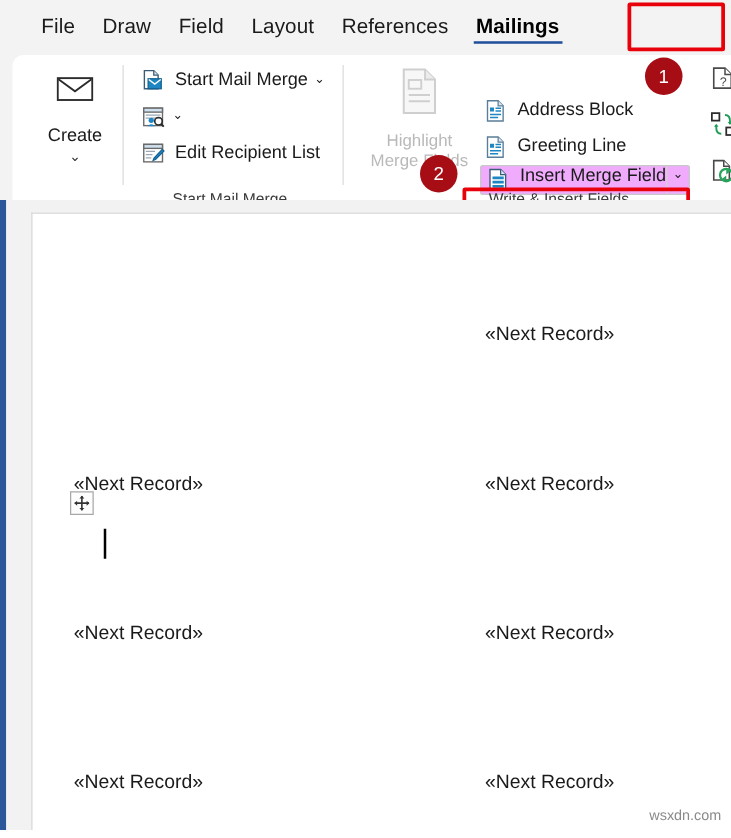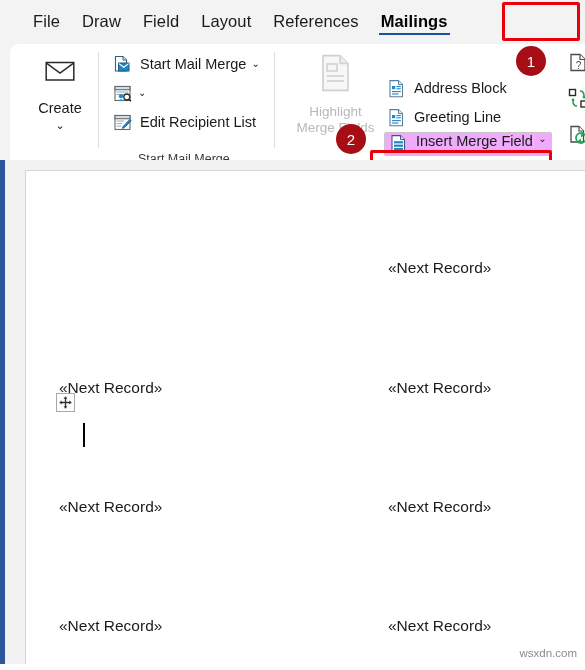--- a/index.html
+++ b/index.html
@@ -373,20 +373,21 @@
               <rect x="5" y="10.6" width="9" height="2.2" fill="#1f86c4"></rect>
               <rect x="5" y="14" width="9" height="2.2" fill="#1f86c4"></rect>
             </svg>
           </span>
           <span class="cmd-txt">Insert Merge Field</span>
           <span class="imf-split"></span>
           <span class="imf-arrow">⌄</span>
         </div>
       </div>
 
+      <div class="grp-caption" style="left:381px; top:108px;">Write &amp; Insert Fields</div>
 
       <div class="rail">
         <span>
           <svg width="21" height="21" viewBox="0 0 21 21">
             <path d="M3 2.5 h9 l5 5 v11 h-14 z" fill="#ffffff" stroke="#4a4a4a" stroke-width="1.3"></path>
             <path d="M12 2.5 v5 h5" fill="#ffffff" stroke="#4a4a4a" stroke-width="1.2"></path>
             <text x="10.5" y="16.5" font-size="10" font-family="Liberation Sans, sans-serif" fill="#4a4a4a" text-anchor="middle">?</text>
           </svg>
         </span>
         <span>

